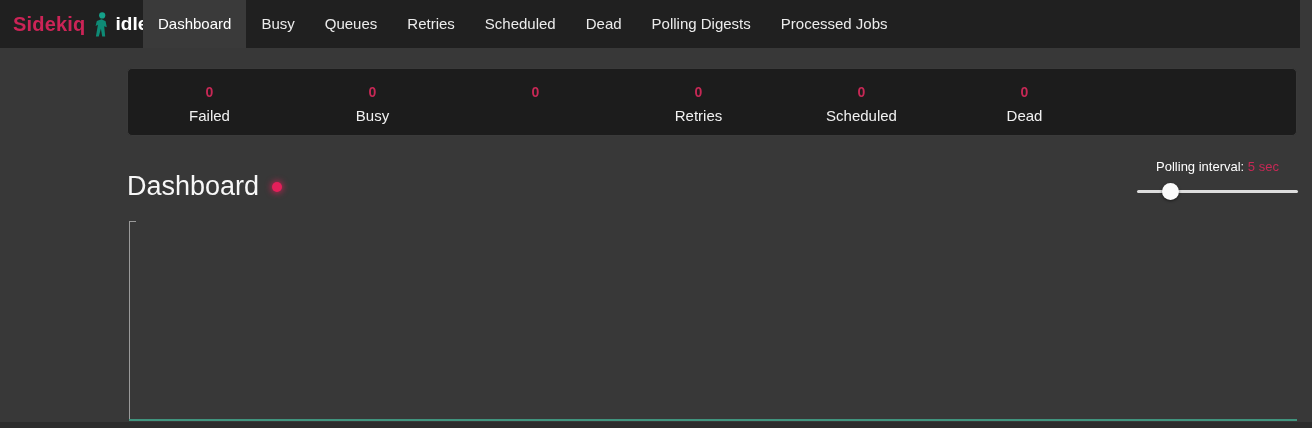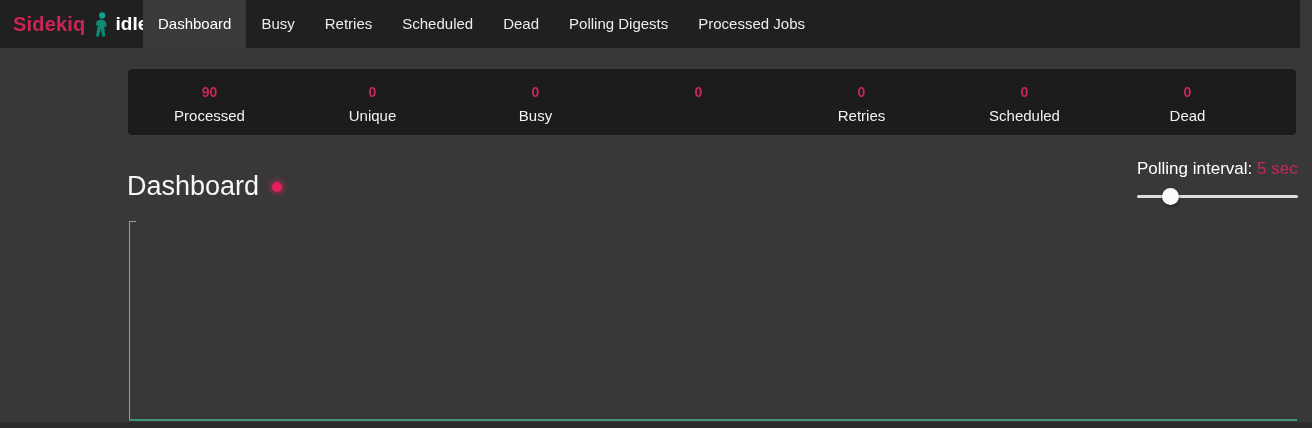--- a/index.html
+++ b/index.html
@@ -53,21 +53,21 @@
     display: flex; align-items: center;
   }
   .beacon {
     display: inline-block; width: 10px; height: 10px; margin-left: 13px;
     border-radius: 50%; background: #e41f5a;
     box-shadow: 0 0 6px 1px rgba(232, 31, 90, 0.75);
   }
 
   
   .polling { position: absolute; left: 1137px; top: 159px; width: 161px; }
-  .polling-text { font-size: 17px; color: #ffffff; white-space: nowrap; }
+  .polling-text { font-size: 13px; color: #ffffff; white-space: nowrap; text-align: center; }
   .polling-value { color: #c62855; }
   .slider { position: relative; height: 17px; margin-top: 9px; cursor: pointer; }
   .slider-track {
     position: absolute; left: 0; right: 0; top: 7px; height: 3px;
     background: #dedede; border-radius: 2px;
   }
   .slider-thumb {
     position: absolute; left: 25px; top: 0; width: 17px; height: 17px;
     background: #fbfbfb; border-radius: 50%;
     box-shadow: 0 1px 3px rgba(0,0,0,0.55); cursor: grab;
@@ -95,45 +95,44 @@
     <span class="brand-status">idle</span>
   </a>
   <ul class="nav-list">
     <li>
         <a class="nav-item active">Dashboard</a>
       </li>
     <li>
         <a class="nav-item">Busy</a>
       </li>
     <li>
+        <a class="nav-item">Queues</a>
+      </li>
+    <li>
         <a class="nav-item">Retries</a>
       </li>
     <li>
         <a class="nav-item">Scheduled</a>
       </li>
     <li>
         <a class="nav-item">Dead</a>
       </li>
     <li>
         <a class="nav-item">Polling Digests</a>
       </li>
     <li>
         <a class="nav-item">Processed Jobs</a>
       </li>
   </ul>
 </div>
 
 <div class="stats-panel">
   <div class="metric">
-    <div class="metric-value">90</div>
-    <div class="metric-label">Processed</div>
-  </div>
-  <div class="metric">
     <div class="metric-value">0</div>
-    <div class="metric-label">Unique</div>
+    <div class="metric-label">Failed</div>
   </div>
   <div class="metric">
     <div class="metric-value">0</div>
     <div class="metric-label">Busy</div>
   </div>
   <div class="metric">
     <div class="metric-value">0</div>
   </div>
   <div class="metric">
     <div class="metric-value">0</div>

